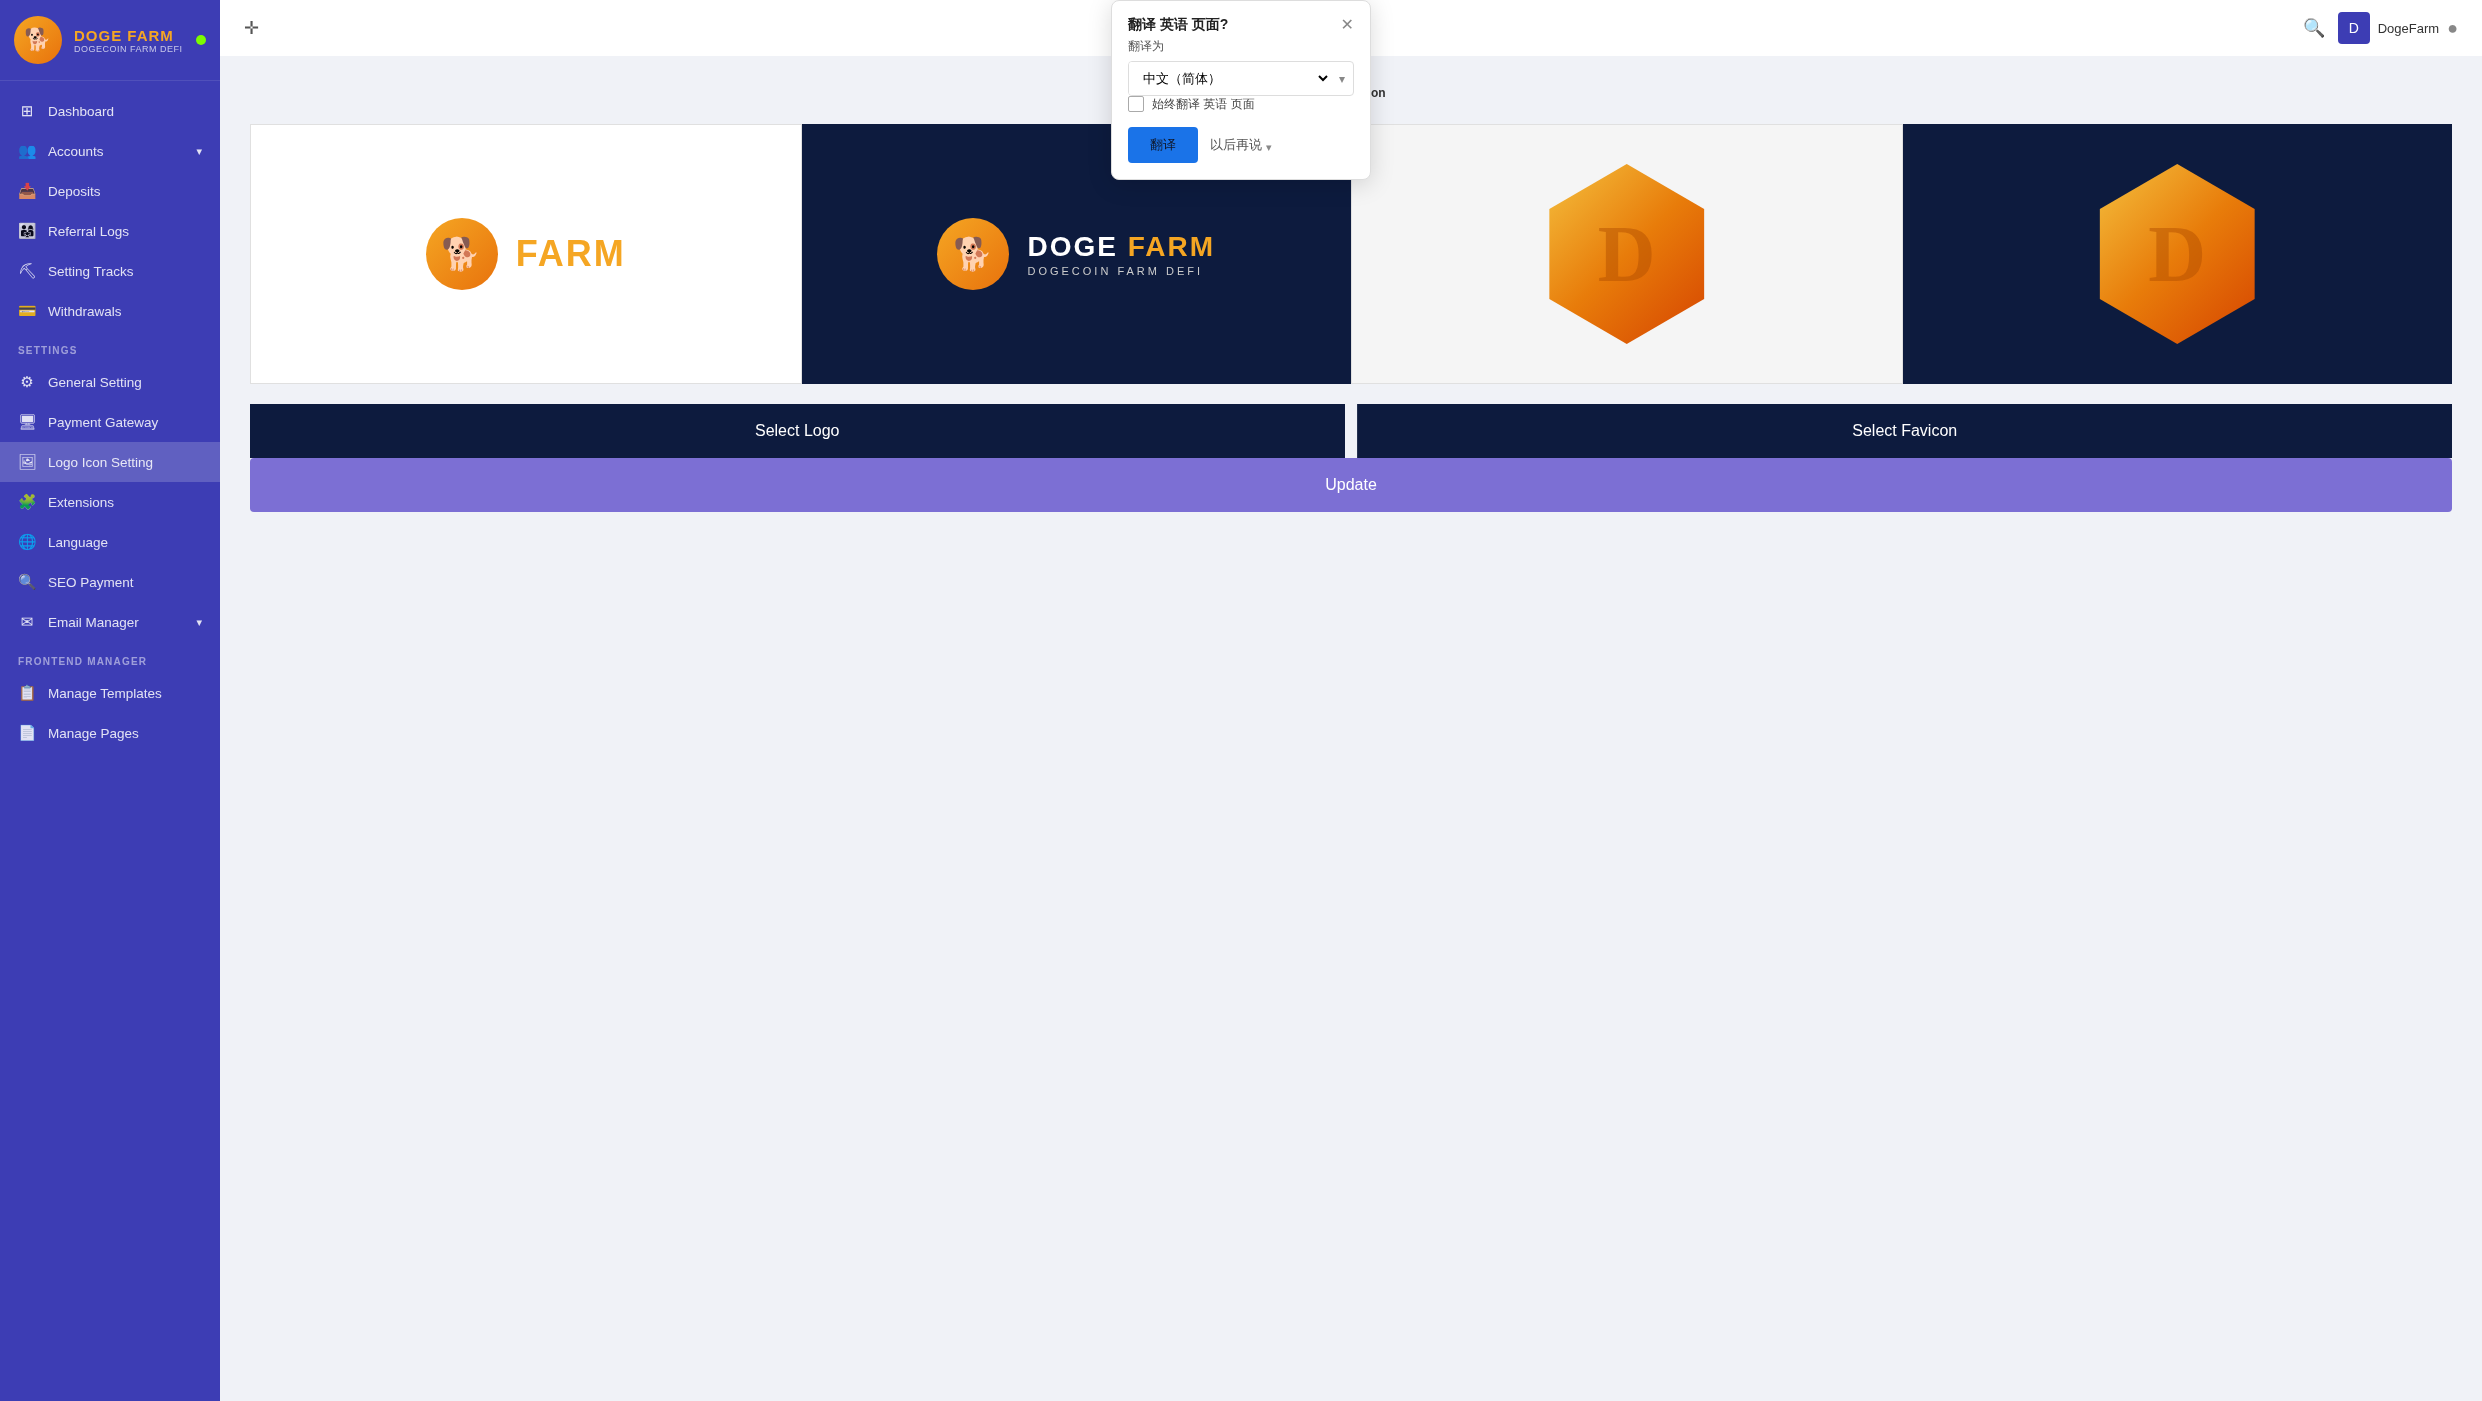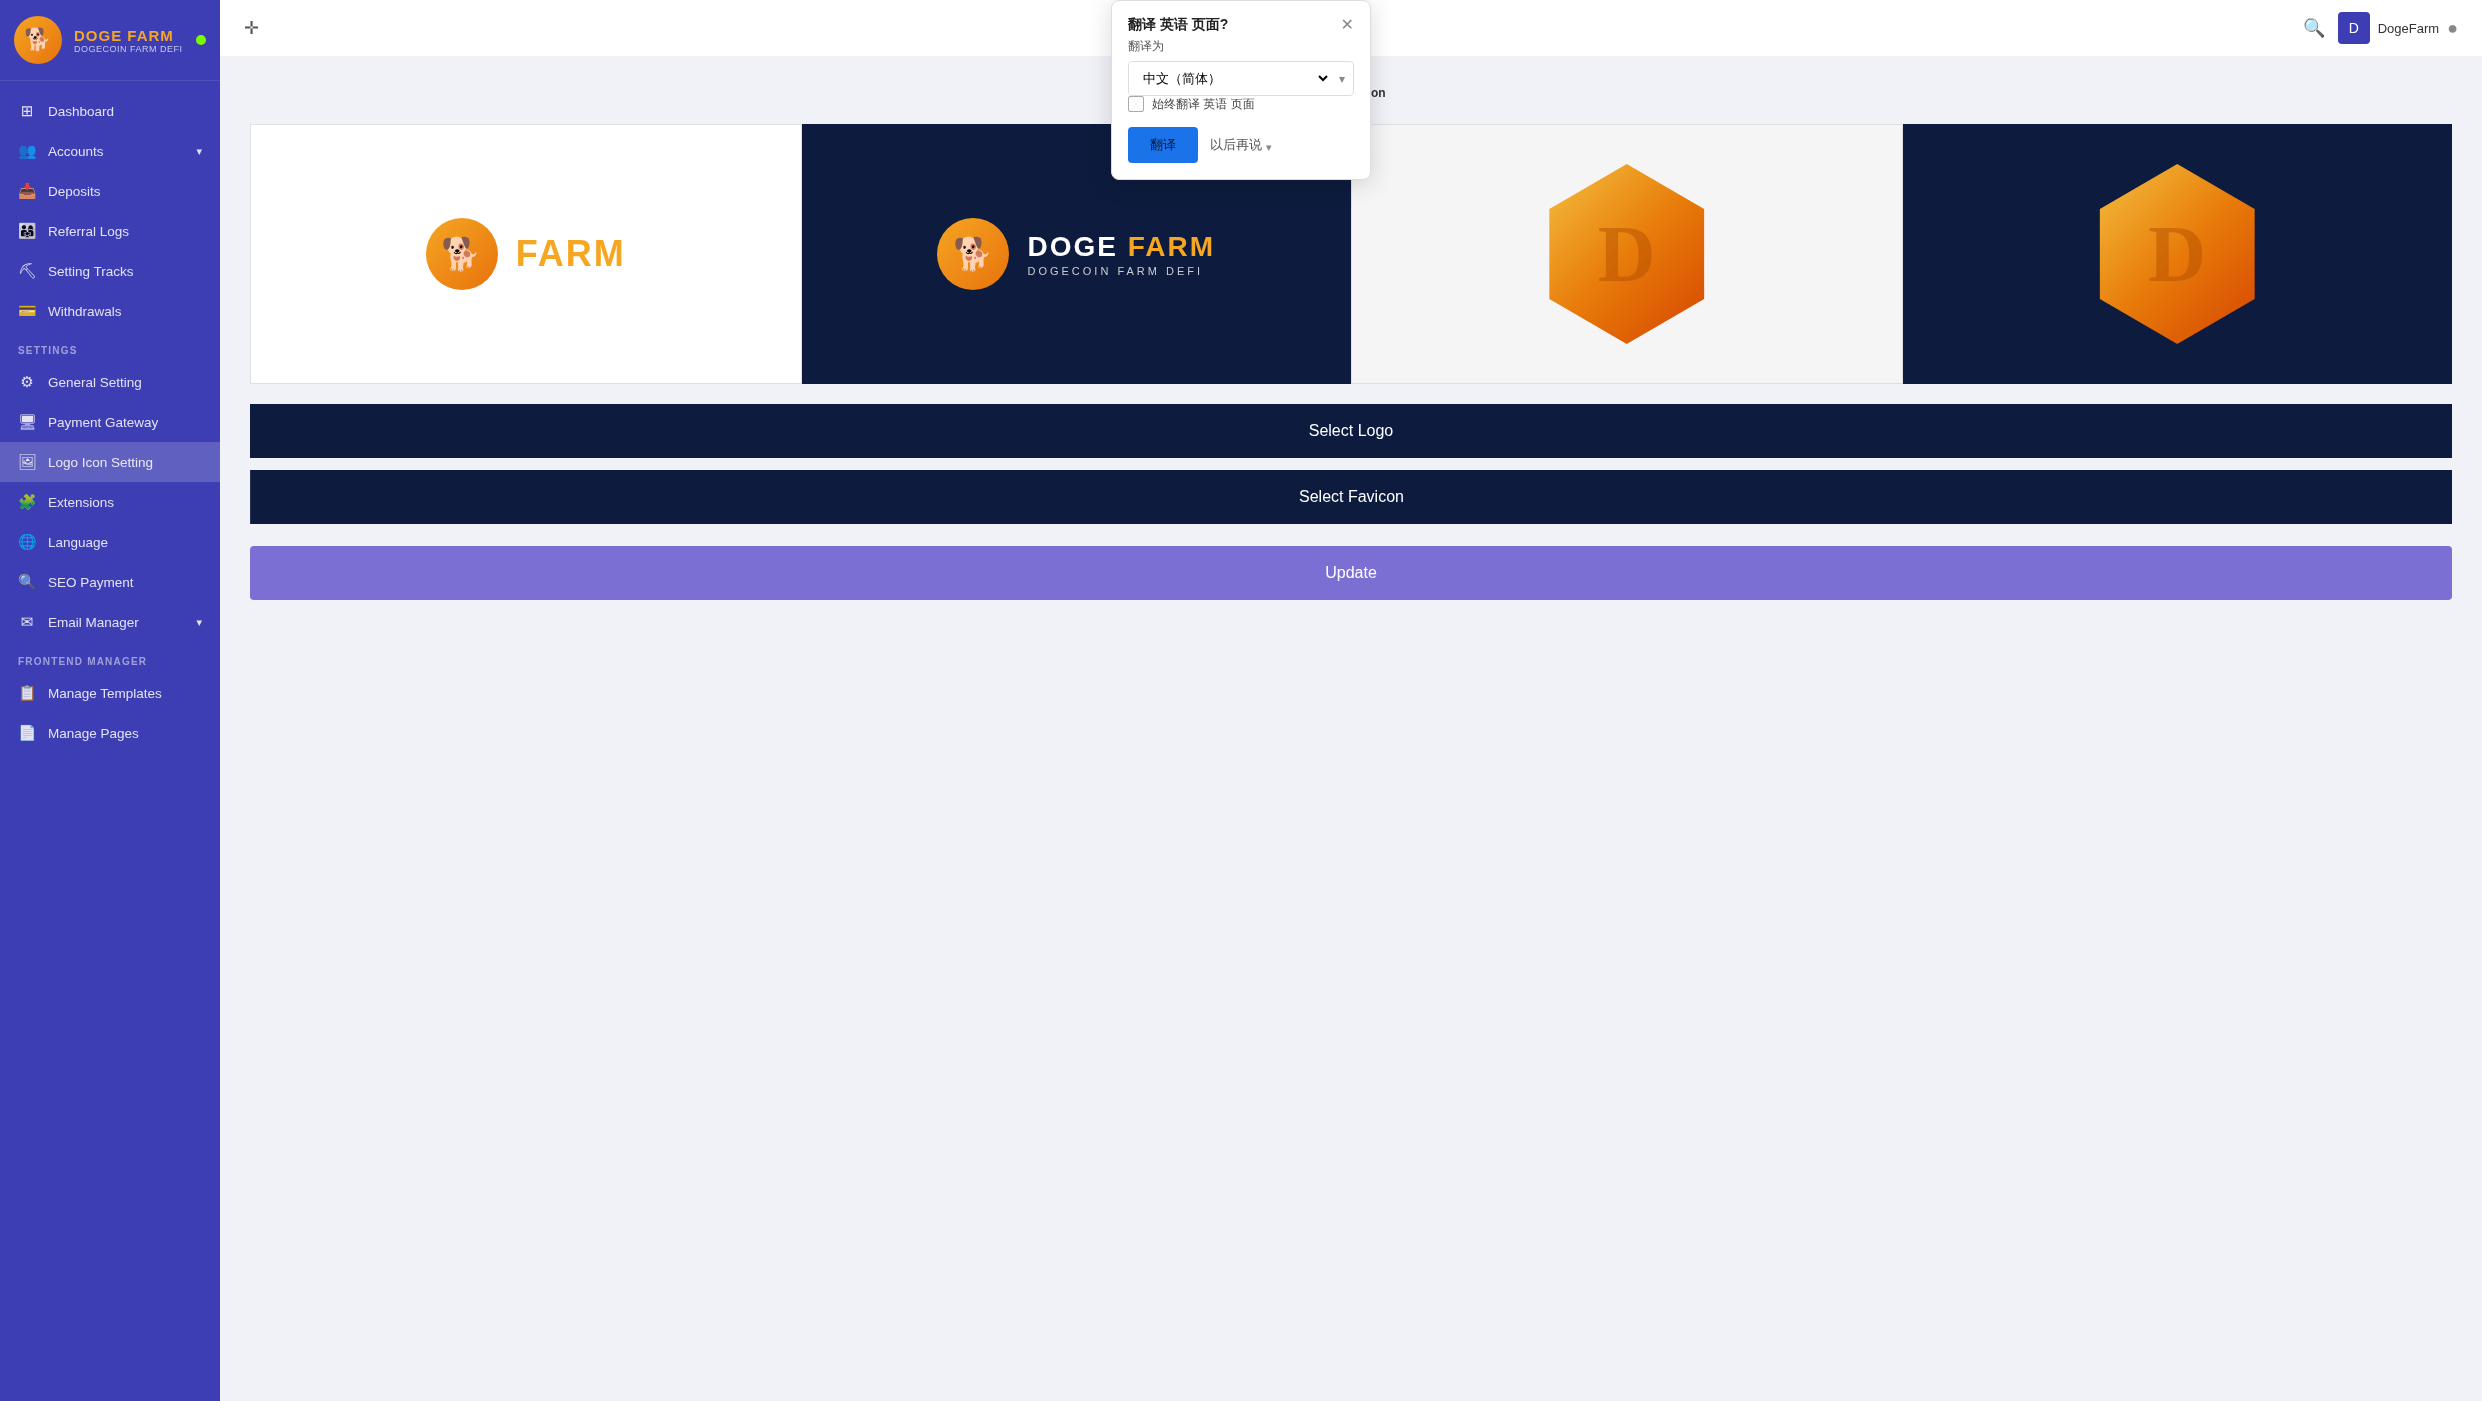--- a/index.html
+++ b/index.html
@@ -153,22 +153,21 @@
       display: flex; align-items: center; justify-content: center;
       font-size: 80px;
       color: rgba(255,255,255,0.3);
       font-weight: 900;
     }
 
     
     .logo-buttons-row {
       display: flex;
       gap: 12px;
-      margin-bottom: 22px;
-      flex-direction: column;
+      margin-bottom: 0;
     }
     .btn-dark {
       flex: 1;
       background: #0d1b3e;
       color: #fff;
       border: none;
       padding: 18px 0;
       font-size: 16px;
       font-weight: 500;
       cursor: pointer;

